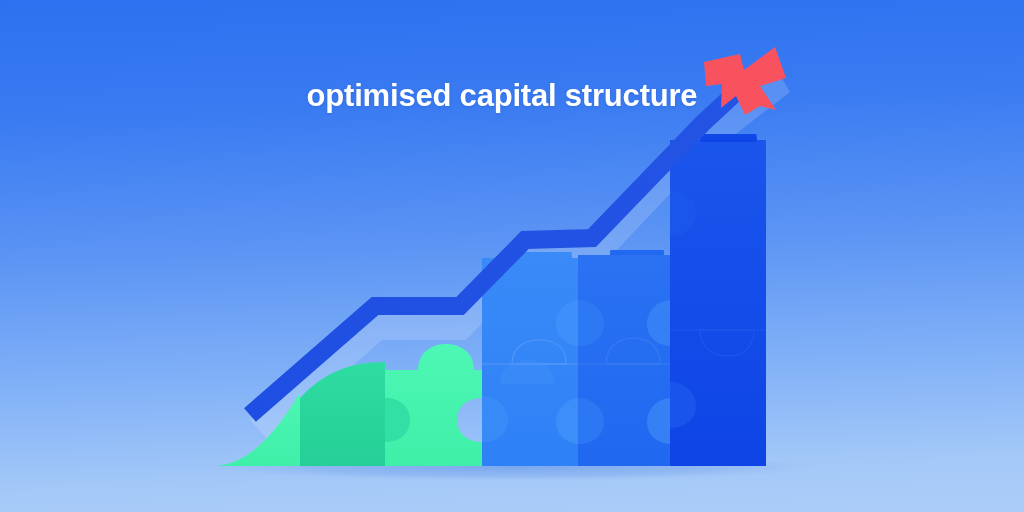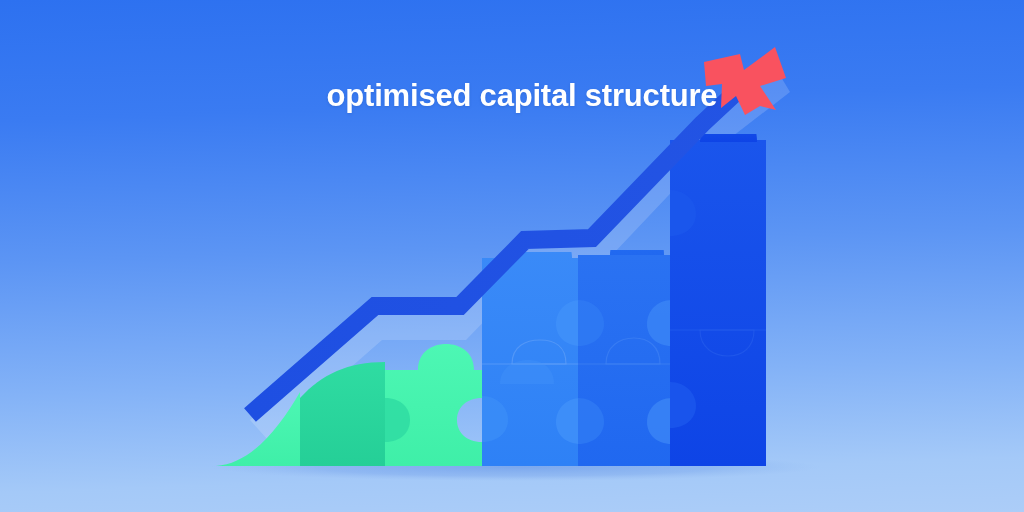--- a/index.html
+++ b/index.html
@@ -19,21 +19,20 @@
   #title{
     position:absolute;left:0;top:78px;width:1004px;
     text-align:center;
     color:#FFFFFF;
     font-size:31px;
     font-weight:bold;
     letter-spacing:-0.2px;
     text-shadow:0 1px 3px rgba(20,60,140,0.20);
     white-space:nowrap;
     pointer-events:none;
-    margin-left:20px;
   }
 </style>
 </head>
 <body>
 
 <div id="stage">
 
   <div id="bg"></div>
 
   <svg id="art" viewBox="0 0 1024 512" width="1024" height="512">

